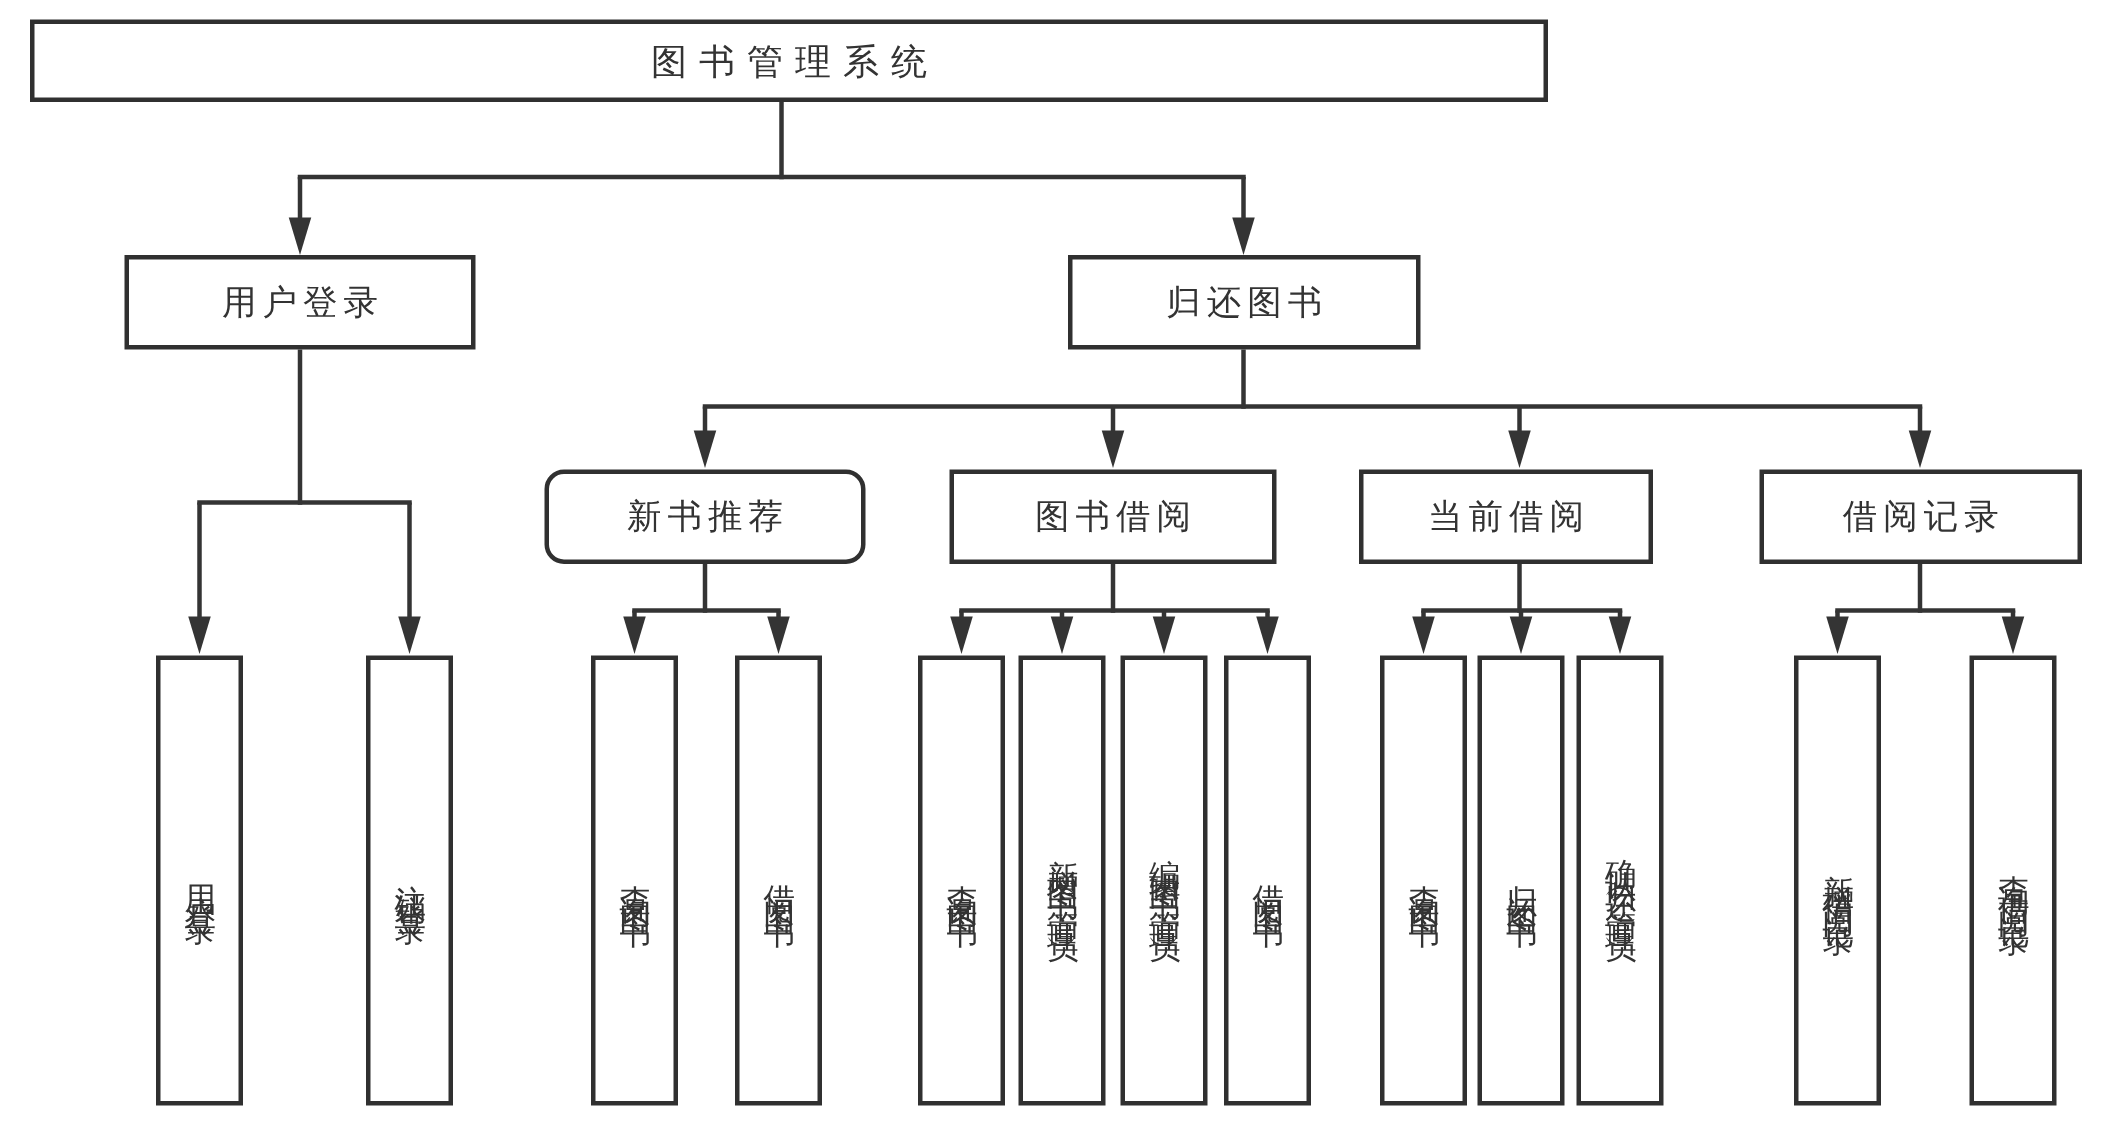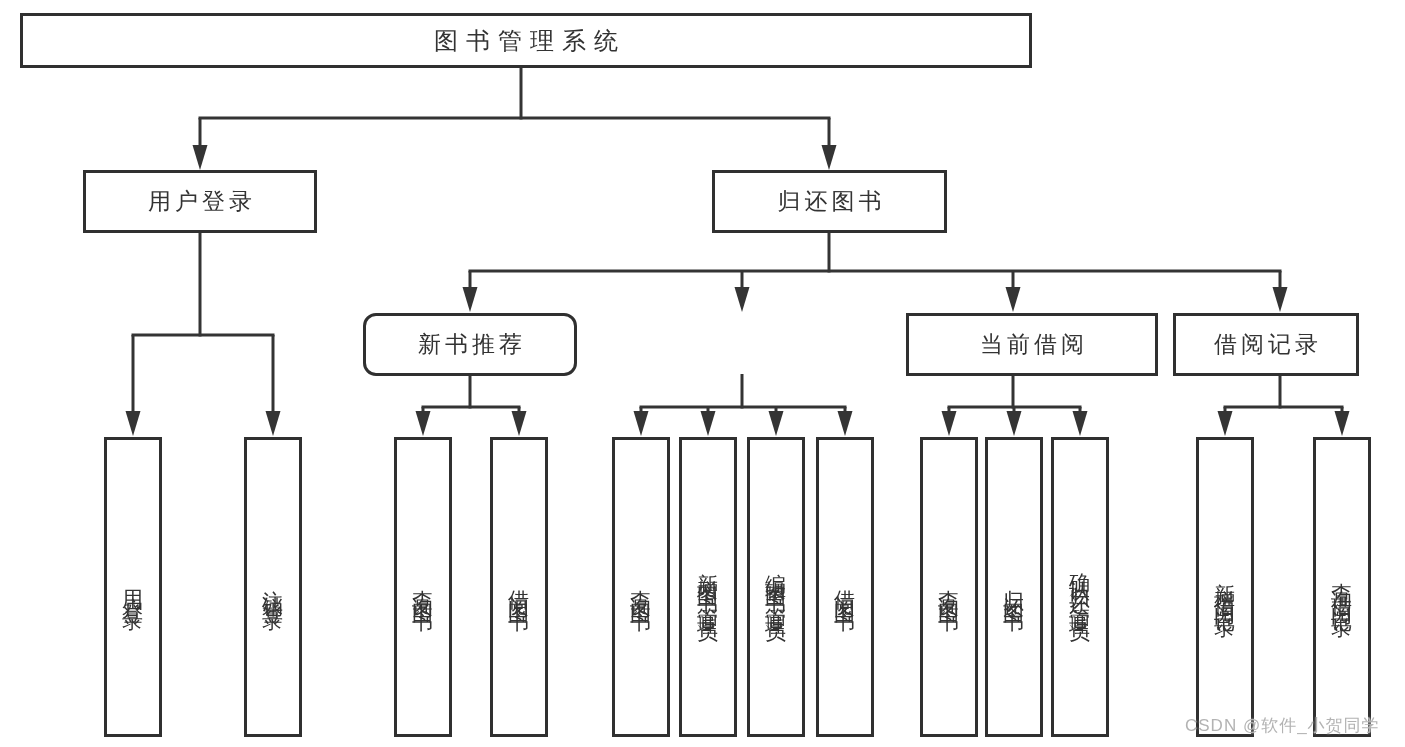--- a/index.html
+++ b/index.html
@@ -106,24 +106,27 @@
   <div class="node hnode l2node" style="left:83px;width:234px;">
     <span>用户登录</span>
   </div>
   <div class="node hnode l2node" style="left:712px;width:235px;">
     <span>归还图书</span>
   </div>
 
   <div class="node hnode l3node" style="left:363px;width:214px;border-radius:13px;">
     <span>新书推荐</span>
   </div>
-  <div class="node hnode l3node" style="left:906px;width:252px;">
+  <div class="node hnode l3node" style="left:633px;width:218px;">
+    <span>图书借阅</span>
+  </div>
+  <div class="node hnode l3node" style="left:906px;width:196px;">
     <span>当前借阅</span>
   </div>
-  <div class="node hnode l3node" style="left:1173px;width:186px;">
+  <div class="node hnode l3node" style="left:1173px;width:215px;">
     <span>借阅记录</span>
   </div>
 
   <div class="node vnode" style="left:104px;">
     <span>用户登录</span>
   </div>
   <div class="node vnode" style="left:244px;">
     <span>注销登录</span>
   </div>
 
@@ -157,15 +160,14 @@
     <span>确认归还（管理员）</span>
   </div>
 
   <div class="node vnode" style="left:1196px;">
     <span>新增借阅记录</span>
   </div>
   <div class="node vnode" style="left:1313px;">
     <span>查询借阅记录</span>
   </div>
 
-  <div class="watermark">CSDN @软件_小贺同学</div>
 
 </div>
 
 </body></html>

